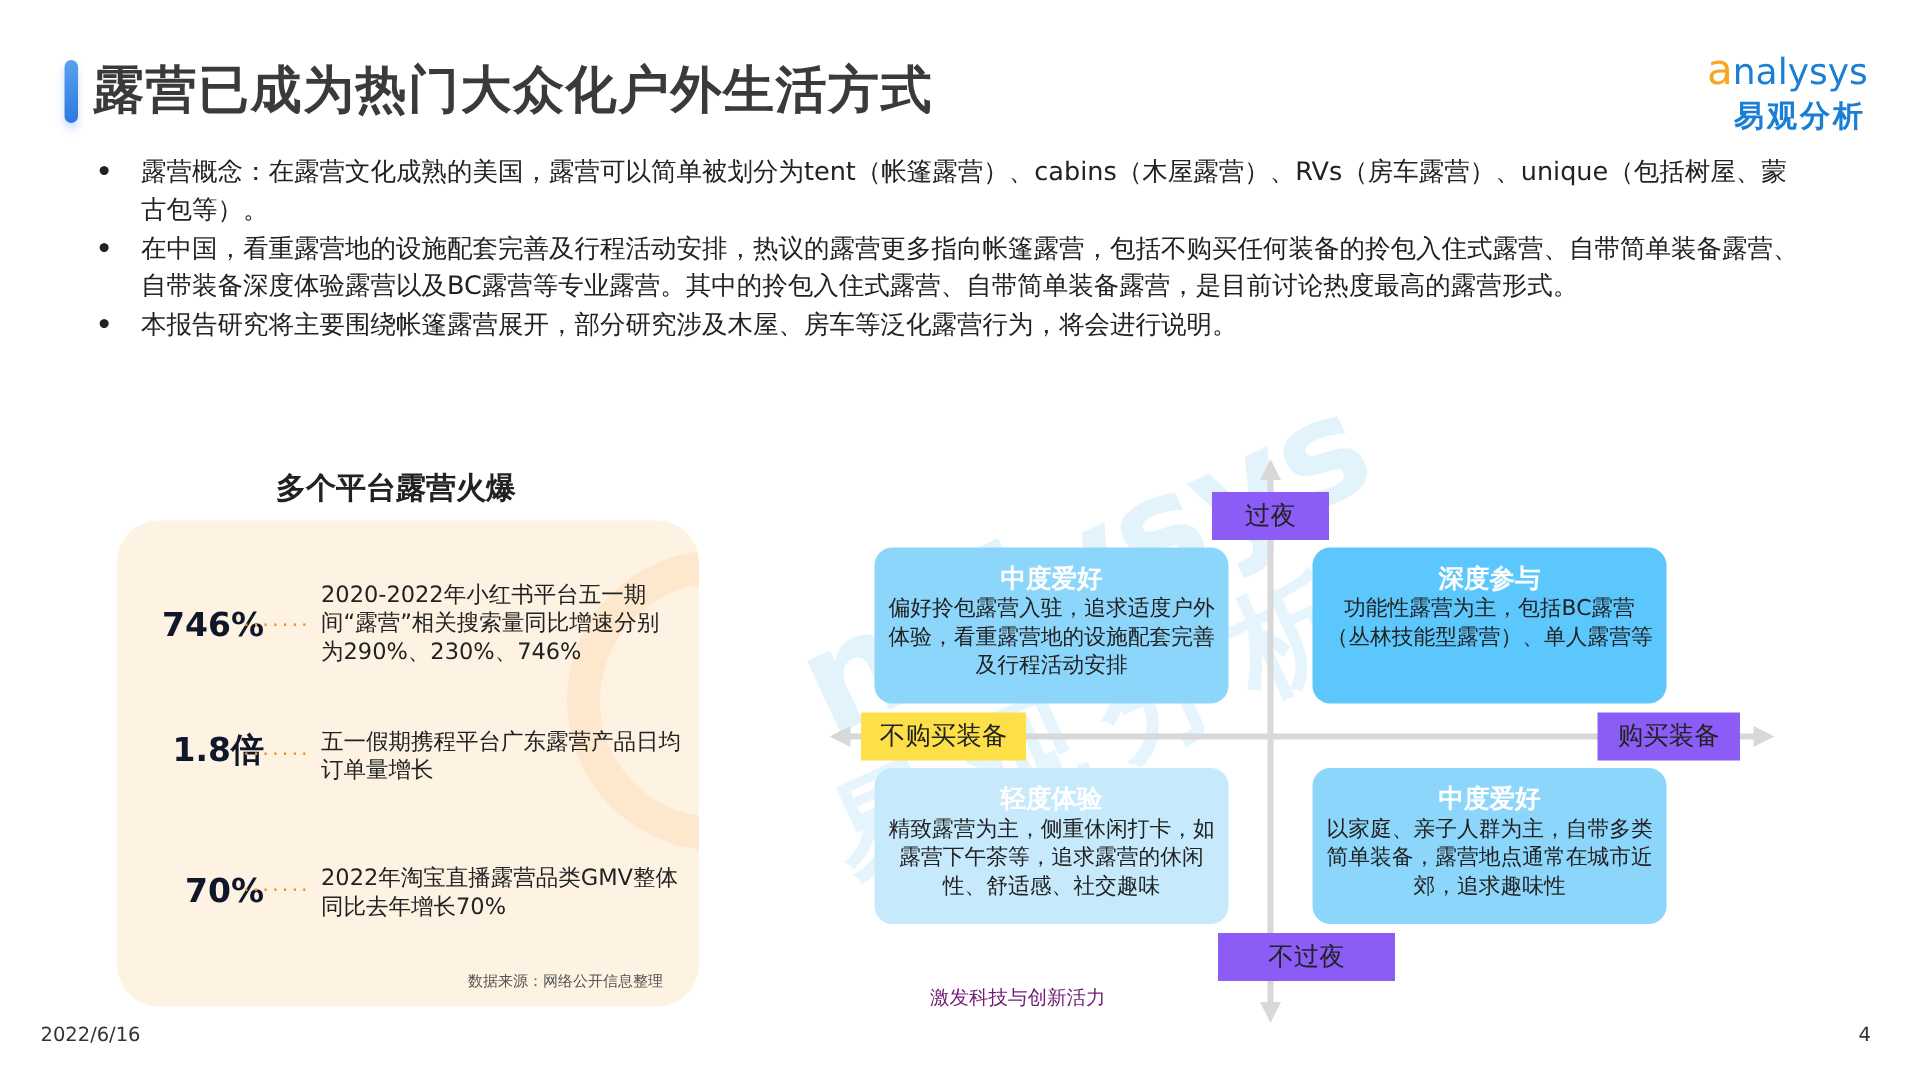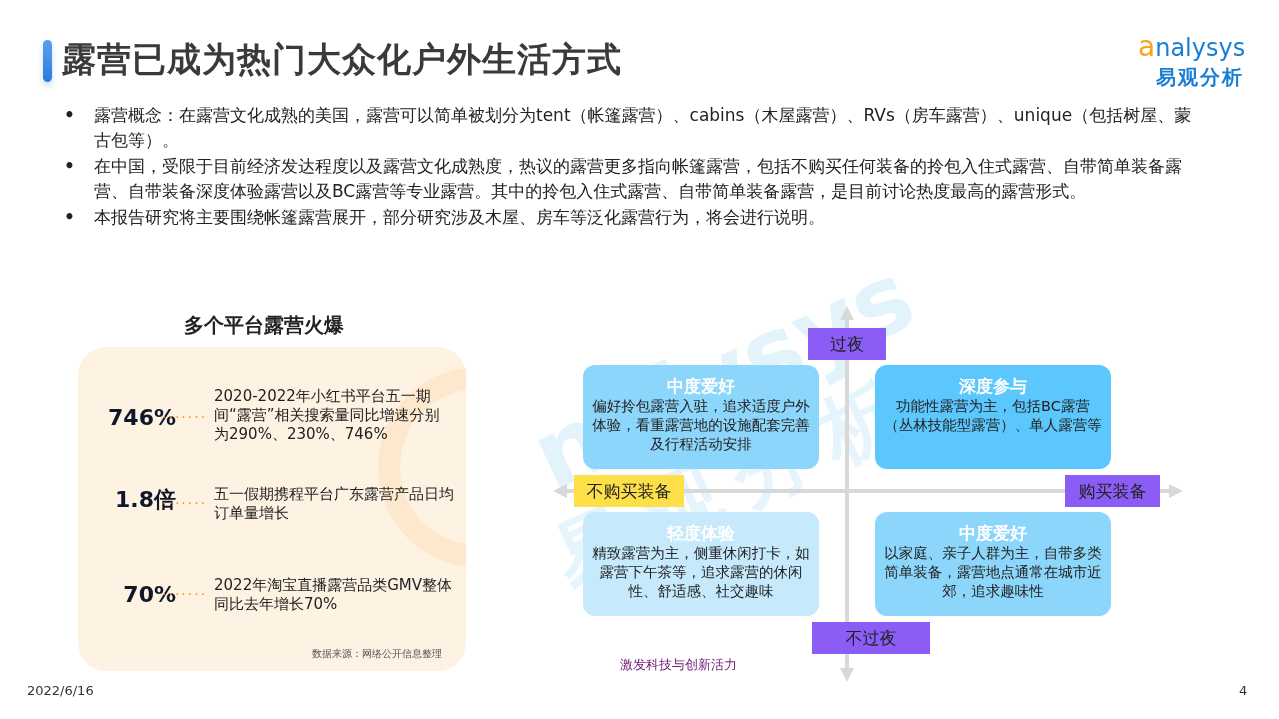--- a/index.html
+++ b/index.html
@@ -60,21 +60,21 @@
   <div class="logo-cn">易观分析</div>
 </div>
 
 <div class="bullets">
   <div class="bullet">
     <span class="dot">•</span>
     <span>露营概念：在露营文化成熟的美国，露营可以简单被划分为tent（帐篷露营）、cabins（木屋露营）、RVs（房车露营）、unique（包括树屋、蒙古包等）。</span>
   </div>
   <div class="bullet">
     <span class="dot">•</span>
-    <span>在中国，受限于目前经济发达程度以及露营文化成熟度，热议的露营更多指向帐篷露营，包括不购买任何装备的拎包入住式露营、自带简单装备露营、自带装备深度体验露营以及BC露营等专业露营。其中的拎包入住式露营、自带简单装备露营，是目前讨论热度最高的露营形式。</span>
+    <span>在中国，看重露营地的设施配套完善及行程活动安排，热议的露营更多指向帐篷露营，包括不购买任何装备的拎包入住式露营、自带简单装备露营、自带装备深度体验露营以及BC露营等专业露营。其中的拎包入住式露营、自带简单装备露营，是目前讨论热度最高的露营形式。</span>
   </div>
   <div class="bullet">
     <span class="dot">•</span>
     <span>本报告研究将主要围绕帐篷露营展开，部分研究涉及木屋、房车等泛化露营行为，将会进行说明。</span>
   </div>
 </div>
 
 <div class="card-heading">多个平台露营火爆</div>
 <div class="card">
   <div class="wm-o"></div>

